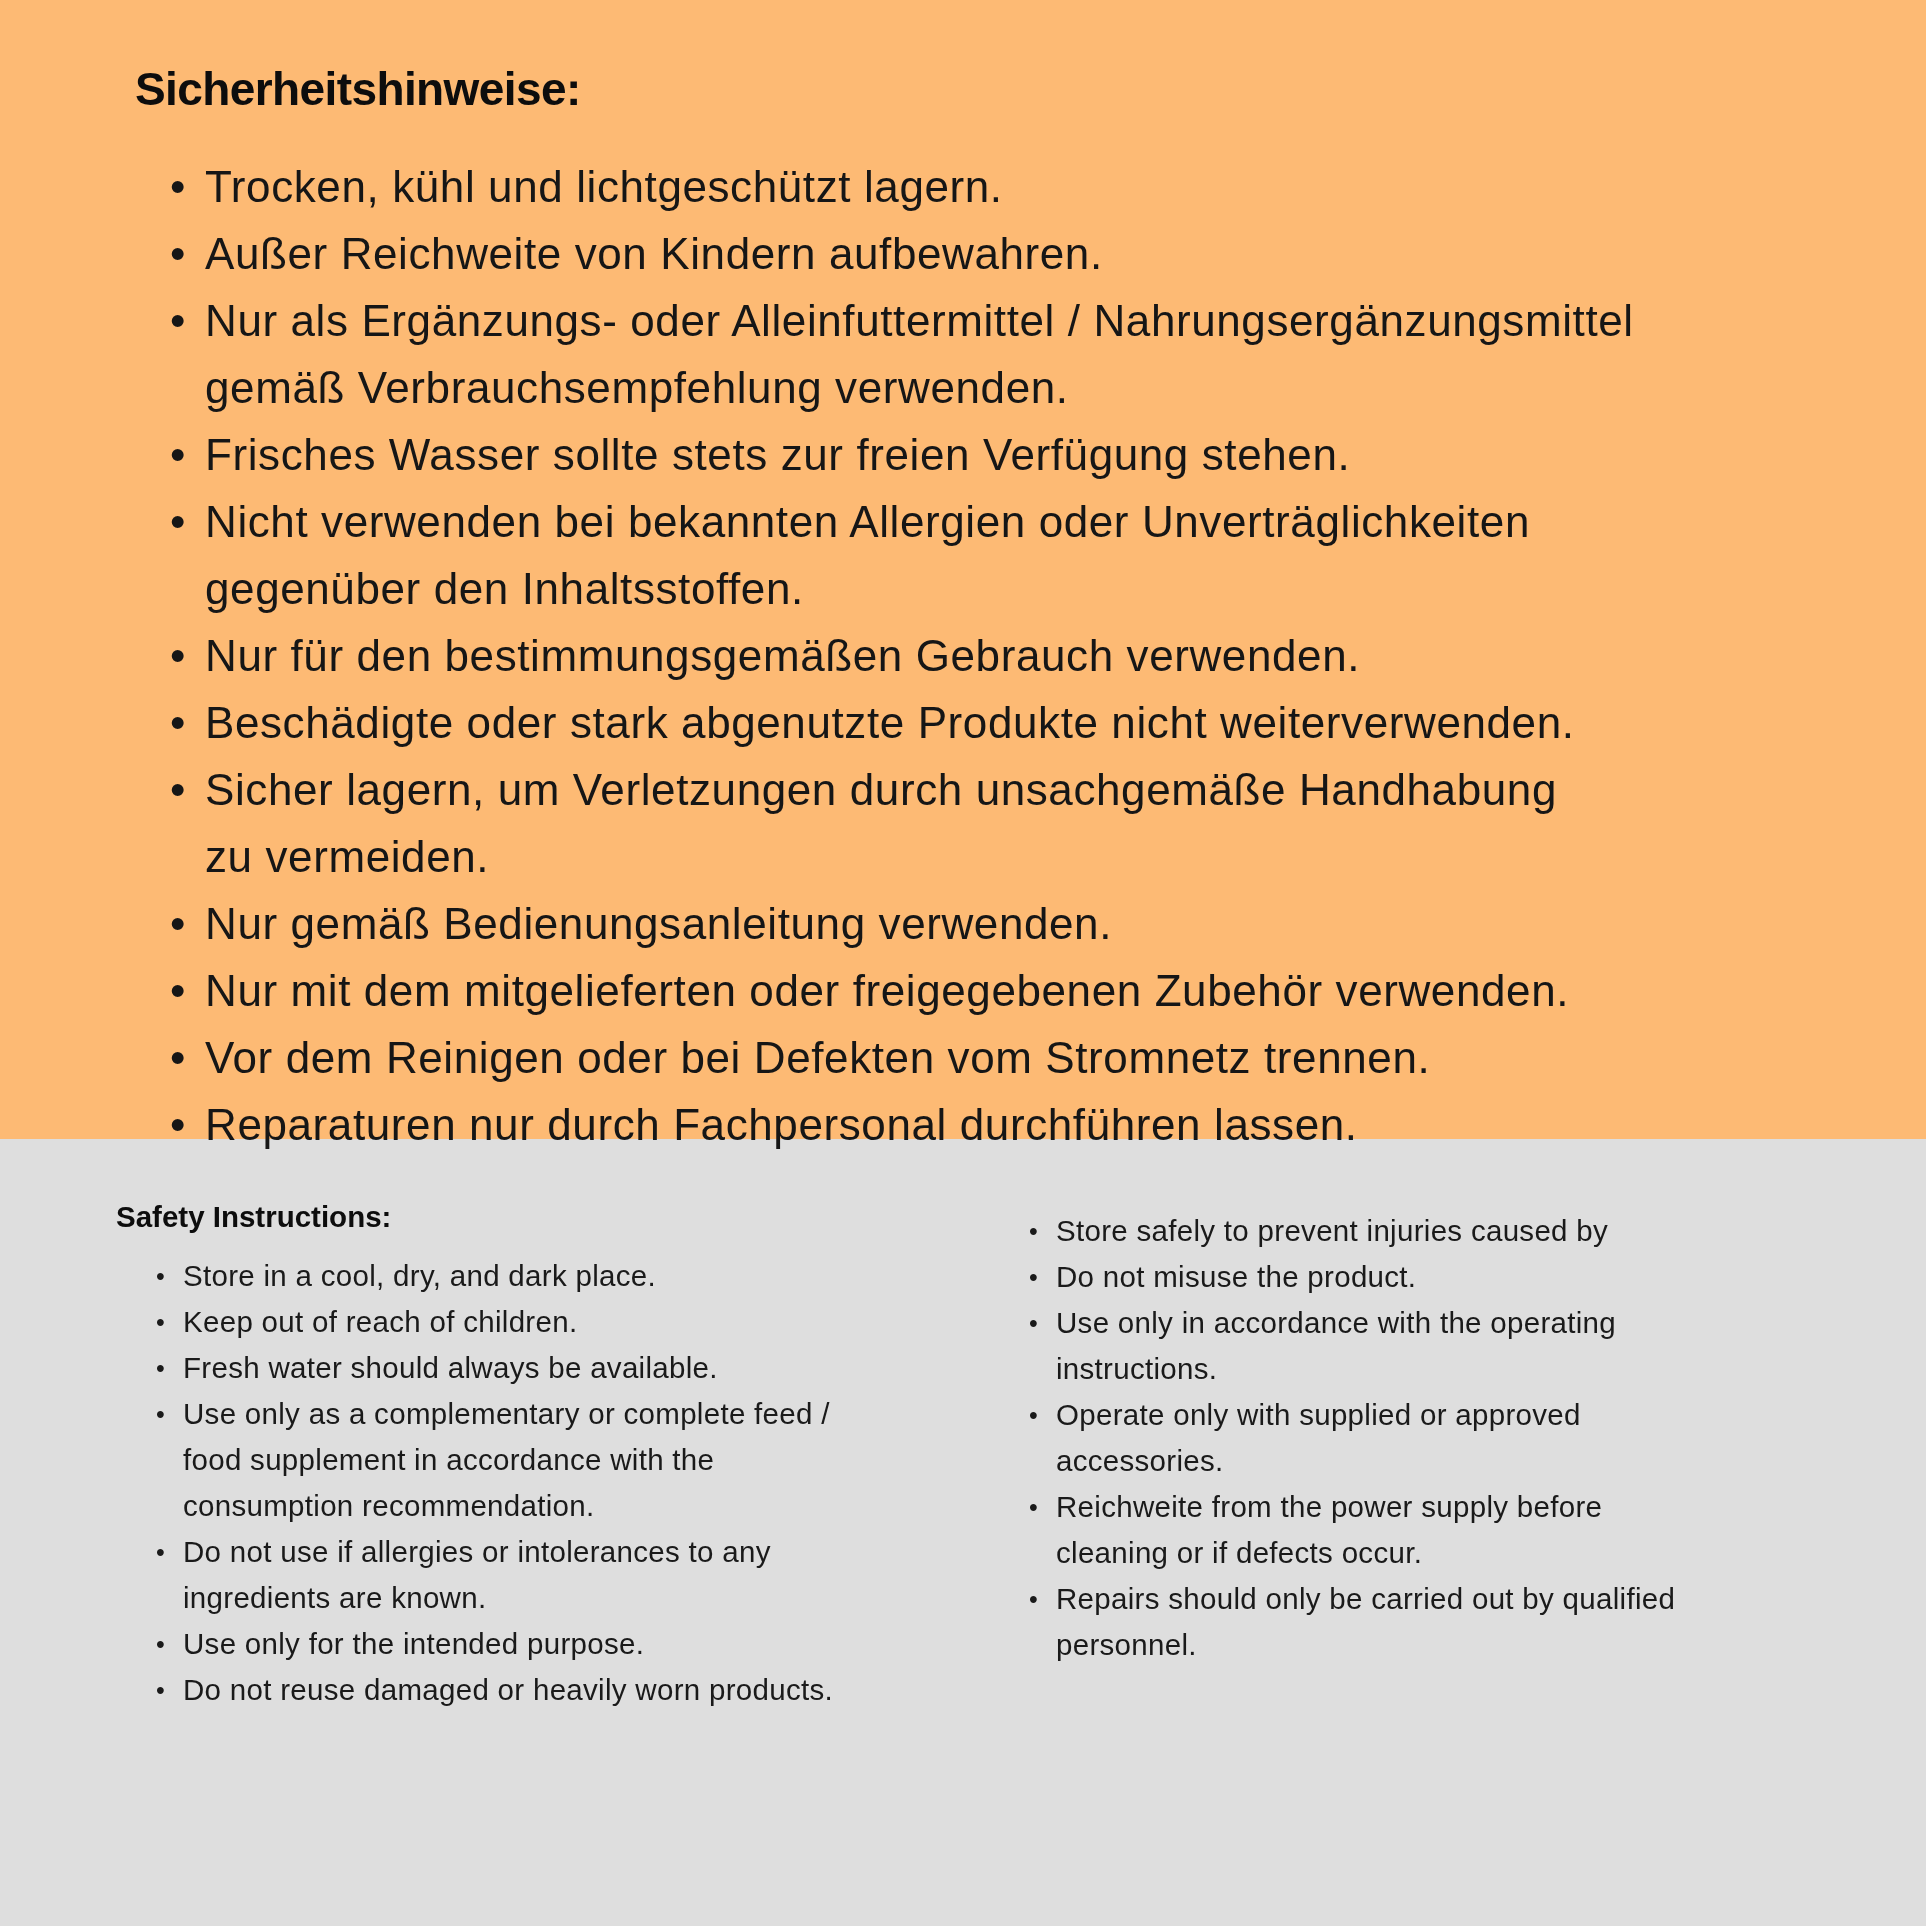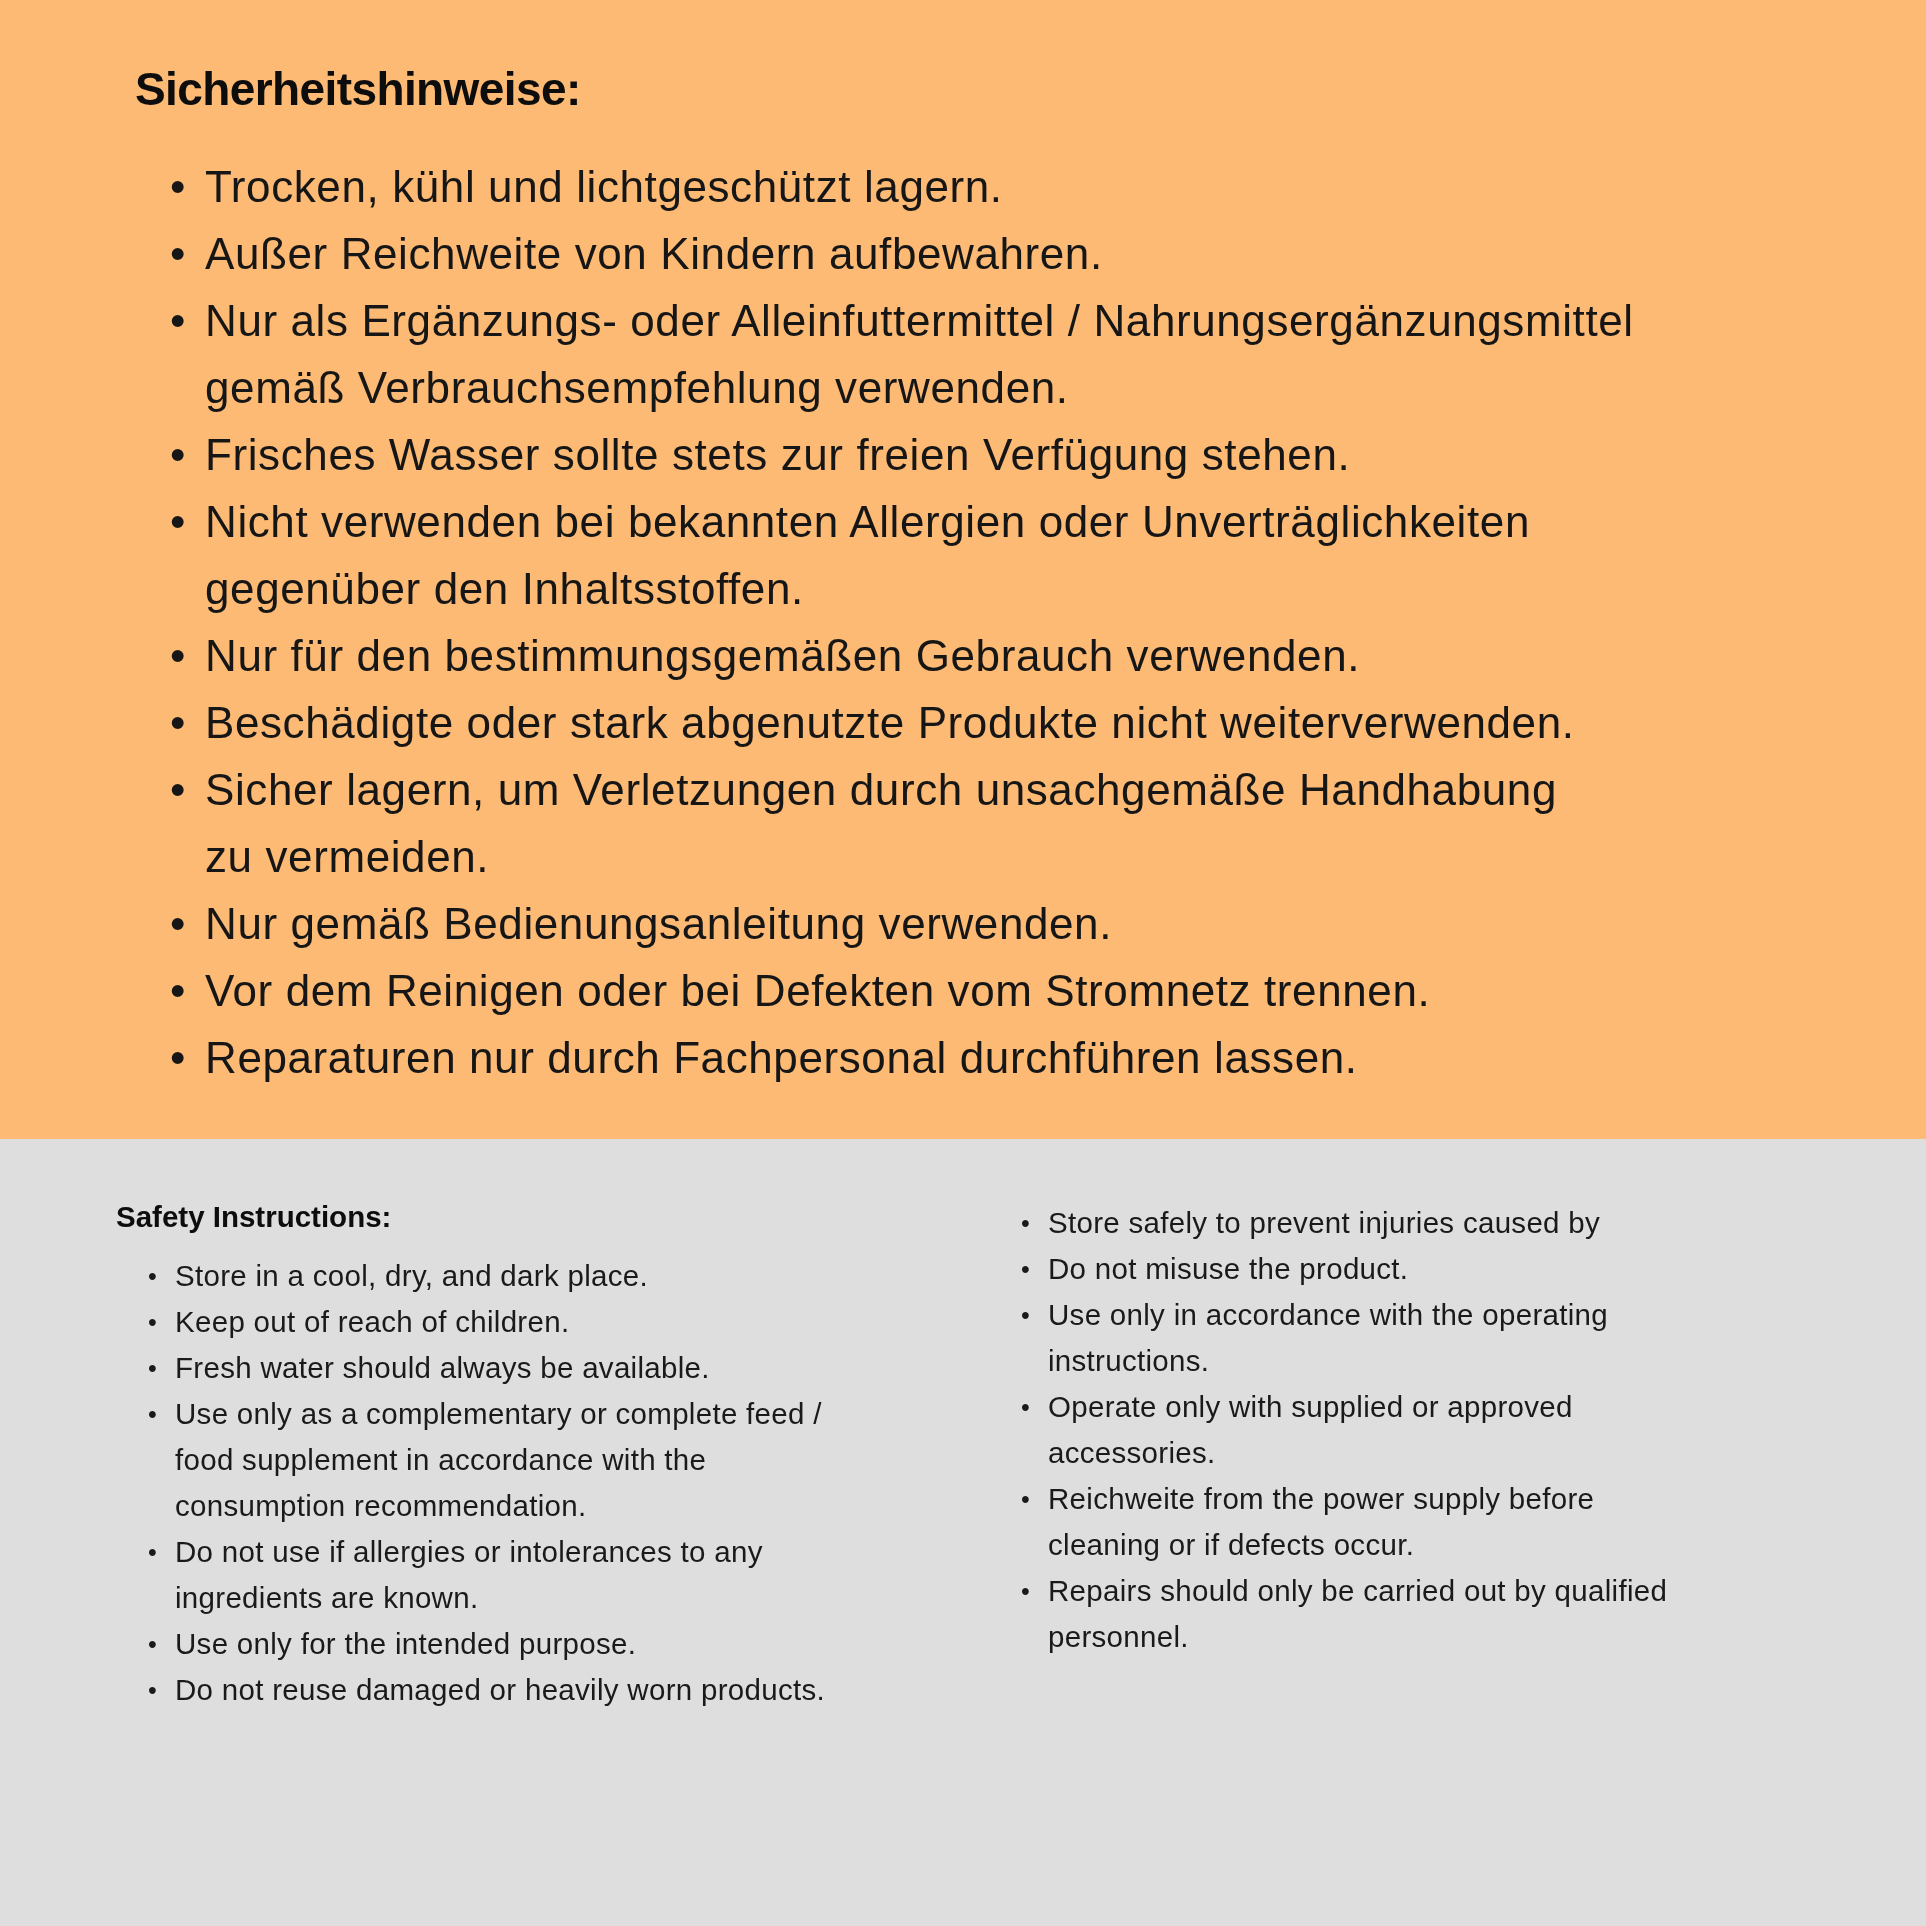--- a/index.html
+++ b/index.html
@@ -35,21 +35,21 @@
   
   .band {
     flex: 1; background: #dedede;
     box-sizing: border-box;
     padding: 61px 58px 14px 116px;
     display: flex; align-items: flex-start;
   }
   .col-left  { width: 905px; flex: 0 0 auto; }
   .col-right { flex: 1; }
   .band h2 { margin: 0 0 19px 0; font-size: 29.5px; font-weight: 700; color: #0d0d0d; }
-  .band ul { list-style: none; margin: 0; padding: 0; }
+  .band ul { list-style: none; margin: 8px; padding: 0; }
   .col-left ul { padding-left: 32px; }
   .band li {
     position: relative;
     font-size: 29.5px; line-height: 46px; letter-spacing: 0.3px;
     padding-left: 27px; color: #1a1a1a;
   }
   .band li::before { content: "\2022"; position: absolute; left: 0; top: 0; font-size: 0.85em; }
 </style>
 </head>
 <body>
@@ -81,20 +81,23 @@
       </li>
       <li>
         <span class="ln">Beschädigte oder stark abgenutzte Produkte nicht weiterverwenden.</span>
       </li>
       <li>
         <span class="ln">Sicher lagern, um Verletzungen durch unsachgemäße Handhabung</span>
         <span class="ln">zu vermeiden.</span>
       </li>
       <li>
         <span class="ln">Nur gemäß Bedienungsanleitung verwenden.</span>
+      </li>
+      <li>
+        <span class="ln">Nur mit dem mitgelieferten oder freigegebenen Zubehör verwenden.</span>
       </li>
       <li>
         <span class="ln">Vor dem Reinigen oder bei Defekten vom Stromnetz trennen.</span>
       </li>
       <li>
         <span class="ln">Reparaturen nur durch Fachpersonal durchführen lassen.</span>
       </li>
     </ul>
   </section>
 

